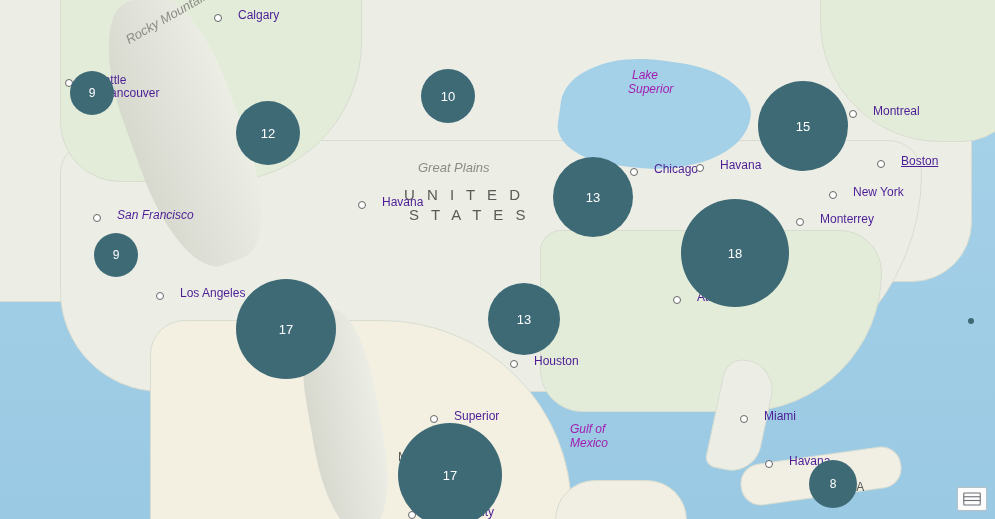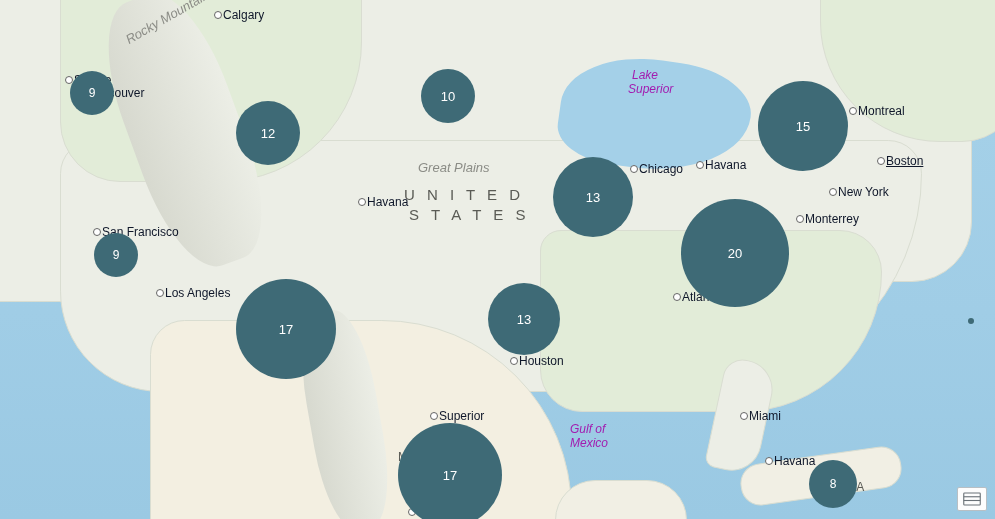--- a/index.html
+++ b/index.html
@@ -11,21 +11,21 @@
   .land.green{background:#e2ecd8}
   .land.beige{background:#f1efe4}
   .land.mex{background:#f3efe1}
   
   .ridge{position:absolute;background:linear-gradient(90deg,#d7d9cf,#eceee6);transform:rotate(-20deg);border-radius:40%}
   
   .water-label{position:absolute;color:#a21caf;font-style:italic;font-size:12px;white-space:nowrap;pointer-events:none}
   .region-label{position:absolute;color:#8b8c86;font-style:italic;font-size:13px;white-space:nowrap;pointer-events:none}
   .country-label{position:absolute;color:#5a5b55;font-size:15px;letter-spacing:4px;font-weight:500;white-space:nowrap;pointer-events:none}
   .country-label.small{font-size:12px;letter-spacing:3px}
-  .city{position:absolute;display:flex;align-items:center;gap:1px;font-size:12px;color:#0f172a;white-space:nowrap;pointer-events:none}
+  .city{position:absolute;display:flex;align-items:flex-end;gap:16px;font-size:12px;color:#4c1d95;white-space:nowrap;pointer-events:none}
   .city .dot{width:6px;height:6px;border:1px solid #666;border-radius:50%;background:#fff;flex:0 0 auto}
   .city.right .dot{order:-1}
   
   .cluster{position:absolute;background:#3e6a76;border-radius:50%;display:flex;align-items:center;justify-content:center;color:#fff;font-size:13px;z-index:5;cursor:pointer}
   .cluster.sm{font-size:12px}
   
   .widget-btn{position:absolute;right:8px;bottom:8px;width:28px;height:22px;border:1px solid #b8bfc4;background:#fdfdfd;border-radius:2px;display:flex;align-items:center;justify-content:center;cursor:pointer;z-index:10}
   .widget-btn svg{width:18px;height:14px;stroke:#6b7278;fill:none;stroke-width:1.5}
   
   .islet{position:absolute;width:6px;height:6px;border-radius:50%;background:#3e6a76;z-index:4}
@@ -72,21 +72,21 @@
         <span>Vancouver</span>
       </div>
       <div class="city right" style="left: 65px; top: 73px;">
         <span class="dot"></span>
         <span>Seattle</span>
       </div>
       <div class="city right" style="left: 214px; top: 8px;">
         <span class="dot"></span>
         <span>Calgary</span>
       </div>
-      <div class="city right" style="left: 93px; top: 225px;">
+      <div class="city right" style="left: 93px; top: 208px; font-style: italic;">
         <span class="dot"></span>
         <span>San Francisco</span>
       </div>
       <div class="city right" style="left: 156px; top: 286px;">
         <span class="dot"></span>
         <span>Los Angeles</span>
       </div>
       <div class="city right" style="left: 358px; top: 195px;">
         <span class="dot"></span>
         <span>Havana</span>
@@ -160,21 +160,21 @@
       <div class="cluster" style="left: 553px; top: 157px; width: 80px; height: 80px;">
         <span>13</span>
       </div>
       <div class="cluster" style="left: 488px; top: 283px; width: 72px; height: 72px;">
         <span>13</span>
       </div>
       <div class="cluster" style="left: 758px; top: 81px; width: 90px; height: 90px;">
         <span>15</span>
       </div>
       <div class="cluster" style="left: 681px; top: 199px; width: 108px; height: 108px;">
-        <span>20</span>
+        <span>18</span>
       </div>
       <div class="cluster" style="left: 398px; top: 423px; width: 104px; height: 104px;">
         <span>17</span>
       </div>
       <div class="cluster sm" style="left: 809px; top: 460px; width: 48px; height: 48px;">
         <span>8</span>
       </div>
     </div>
 
   <div class="islet" style="left:968px;top:318px"></div>

